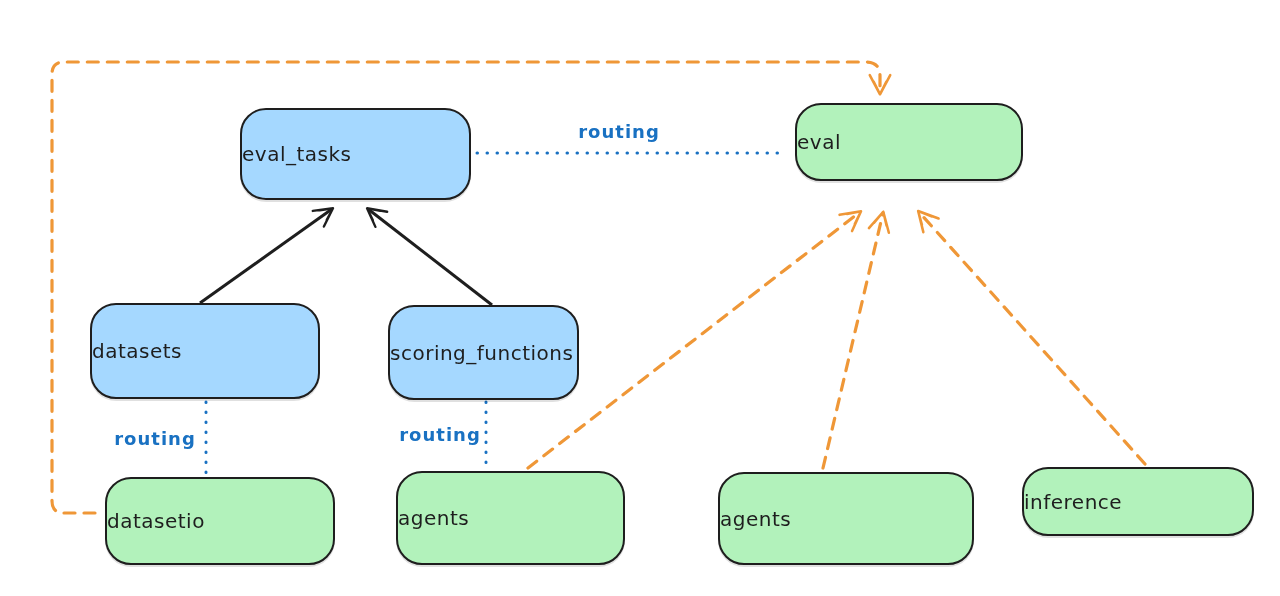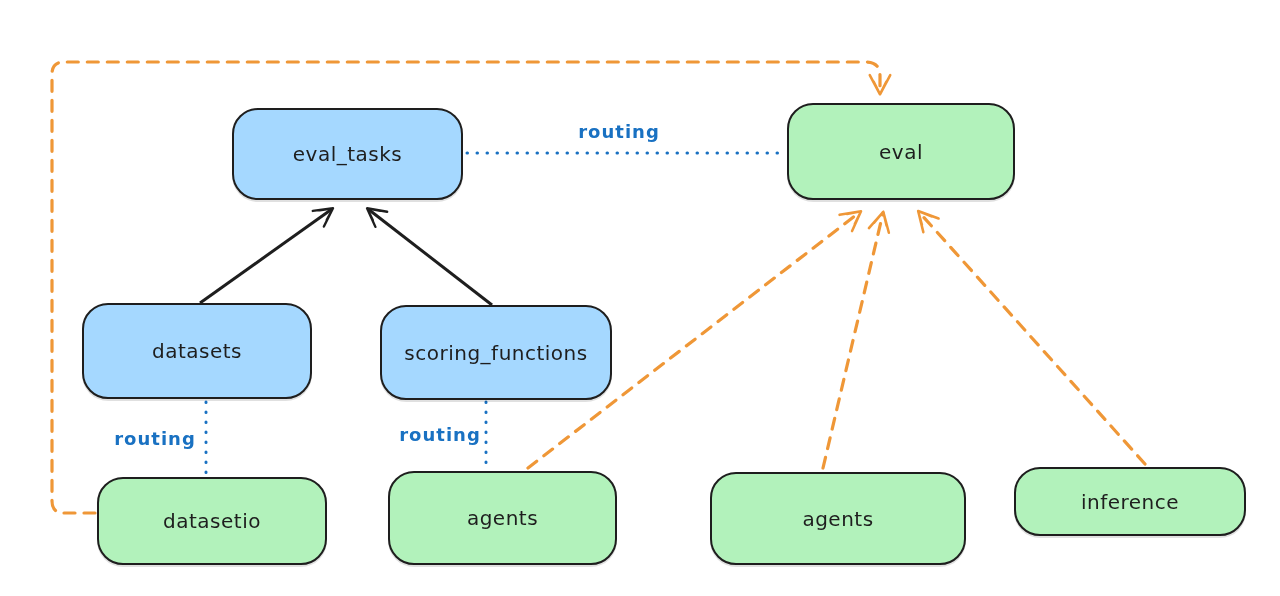--- a/index.html
+++ b/index.html
@@ -22,22 +22,23 @@
     background:var(--canvas-bg);
     overflow:hidden;
   }
   .edges-svg{
     position:absolute;left:0;top:0;width:1280px;height:596px;
   }
   .node{
     position:absolute;
     border:2.8px solid var(--node-border);
     border-radius:26px;
-    display:flex;align-items:center;justify-content:center;
+    display:flex;align-items:center;justify-content:flex-start;
     box-shadow:0 2px 0 rgba(0,0,0,0.12);
+    margin-left:8px;
   }
   .node.blue{background:var(--blue-fill);}
   .node.green{background:var(--green-fill);}
   .node-label{
     color:#1e1e1e;
     font-size:20px;
     letter-spacing:0.5px;
     white-space:nowrap;
   }
   .edge-label{
@@ -76,29 +77,29 @@
     <path d="M95,513 L64,513 Q52,513 52,501 L52,74 Q52,62 64,62 L866,62 Q880,62 880,76 L880,93" stroke="#ef9737" stroke-width="3.2" stroke-linecap="round" stroke-dasharray="11 9" marker-end="url(#head-orange)"></path>
     <path d="M528,468 L860,212" stroke="#ef9737" stroke-width="3.2" stroke-linecap="round" stroke-dasharray="11 9" marker-end="url(#head-orange)"></path>
     <path d="M823,468 L883,213" stroke="#ef9737" stroke-width="3.2" stroke-linecap="round" stroke-dasharray="11 9" marker-end="url(#head-orange)"></path>
     <path d="M1145,464 L919,212" stroke="#ef9737" stroke-width="3.2" stroke-linecap="round" stroke-dasharray="11 9" marker-end="url(#head-orange)"></path>
   </svg>
 
   <div class="node blue" style="left:232px;top:108px;width:231px;height:92px">
     <span class="node-label">eval_tasks</span>
   </div>
 
-  <div class="node green" style="left:787px;top:103px;width:228px;height:97px">
+  <div class="node green" style="left:787px;top:103px;width:228px;height:78px">
     <span class="node-label">eval</span>
   </div>
 
   <div class="node blue" style="left:82px;top:303px;width:230px;height:96px">
     <span class="node-label">datasets</span>
   </div>
 
-  <div class="node blue" style="left:380px;top:305px;width:232px;height:95px">
+  <div class="node blue" style="left:380px;top:305px;width:191px;height:95px">
     <span class="node-label">scoring_functions</span>
   </div>
 
   <div class="node green" style="left:97px;top:477px;width:230px;height:88px">
     <span class="node-label">datasetio</span>
   </div>
 
   <div class="node green" style="left:388px;top:471px;width:229px;height:94px">
     <span class="node-label">agents</span>
   </div>

